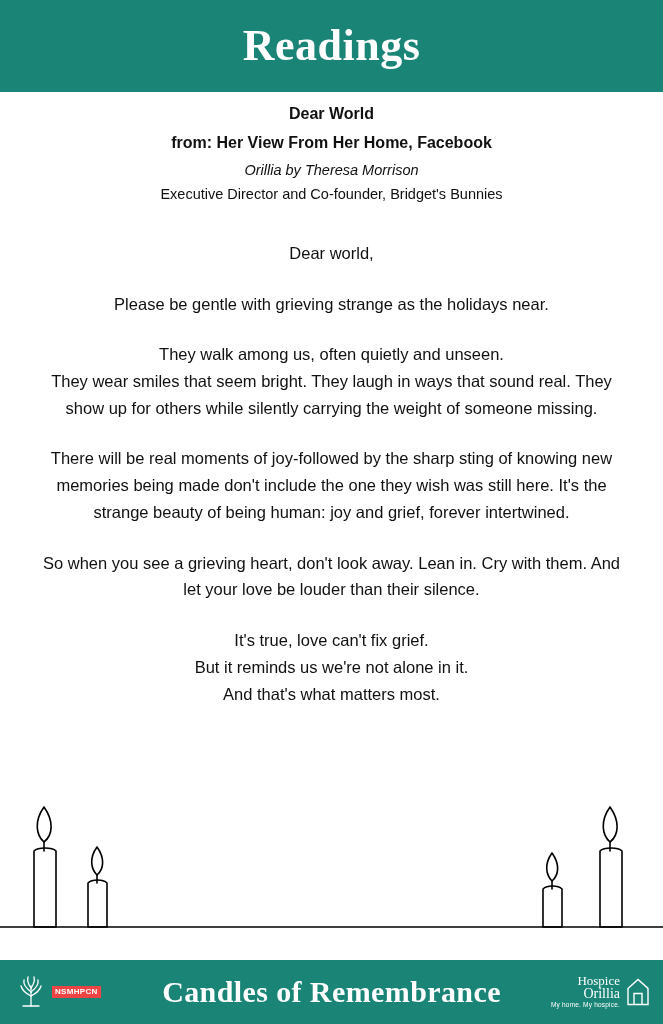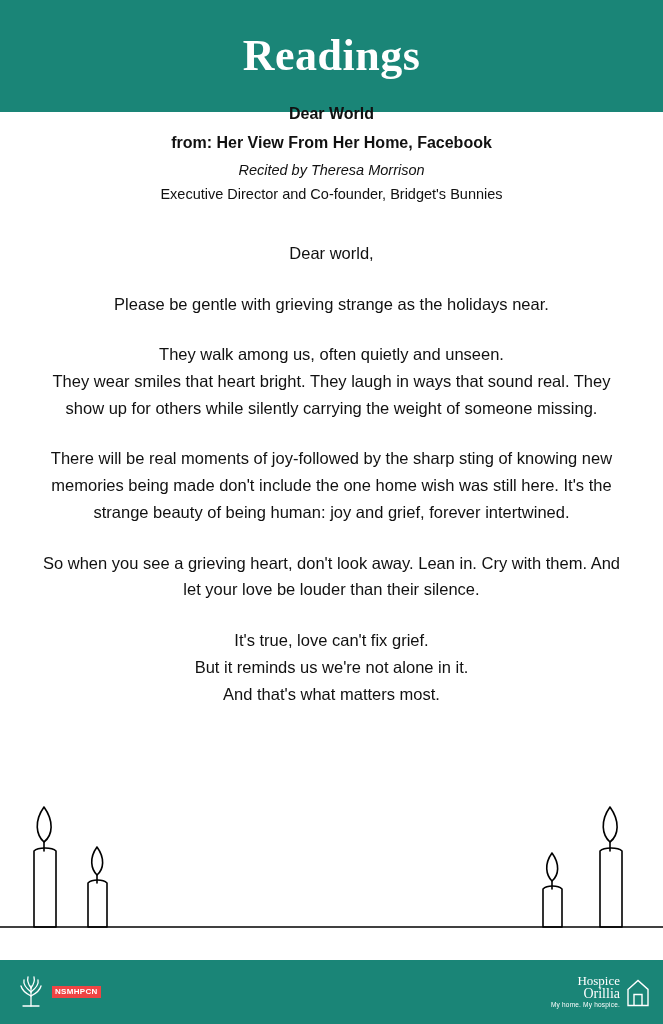--- a/index.html
+++ b/index.html
@@ -21,21 +21,21 @@
     background: #ffffff;
     overflow: hidden;
   }
 
   
   .header {
     position: absolute;
     top: 0;
     left: 0;
     width: 663px;
-    height: 112px;
+    height: 92px;
     background: #1a8577;
     display: flex;
     align-items: center;
     justify-content: center;
   }
   .header-title {
     font-family: "Liberation Serif", serif;
     font-weight: bold;
     font-size: 44px;
     color: #ffffff;
@@ -153,21 +153,21 @@
     padding: 2px 3px;
     letter-spacing: 0.3px;
     line-height: 1;
   }
   .footer-right-logo {
     position: absolute;
     right: 12px;
     top: 50%;
     transform: translateY(-50%);
     display: flex;
-    align-items: flex-end;
+    align-items: flex-start;
     gap: 5px;
   }
   .hospice-wordmark {
     text-align: right;
     line-height: 1.05;
   }
   .hospice-word {
     font-family: "Liberation Serif", serif;
     font-size: 13px;
     color: #ffffff;
@@ -196,30 +196,30 @@
 
   <div class="header">
     <h1 class="header-title">Readings</h1>
   </div>
 
   <div class="content">
 
     <div class="title-block">
       <p class="poem-title">Dear World</p>
       <p class="poem-source">from: Her View From Her Home, Facebook</p>
-      <p class="reciter">Recited by Theresa Morrison</p>
+      <p class="reciter">Orillia by Theresa Morrison</p>
       <p class="reciter-role">Executive Director and Co-founder, Bridget's Bunnies</p>
     </div>
 
     <div class="poem">
       <p class="stanza first">Dear world,</p>
       <p class="stanza gap">Please be gentle with grieving strange as the holidays near.</p>
       <p class="stanza gap">They walk among us, often quietly and unseen.
-They wear smiles that heart bright. They laugh in ways that sound real. They show up for others while silently carrying the weight of someone missing.</p>
-      <p class="stanza gap">There will be real moments of joy-followed by the sharp sting of knowing new memories being made don't include the one home wish was still here. It's the strange beauty of being human: joy and grief, forever intertwined.</p>
+They wear smiles that seem bright. They laugh in ways that sound real. They show up for others while silently carrying the weight of someone missing.</p>
+      <p class="stanza gap">There will be real moments of joy-followed by the sharp sting of knowing new memories being made don't include the one they wish was still here. It's the strange beauty of being human: joy and grief, forever intertwined.</p>
       <p class="stanza gap">So when you see a grieving heart, don't look away. Lean in. Cry with them. And let your love be louder than their silence.</p>
       <p class="stanza gap">It's true, love can't fix grief.
 But it reminds us we're not alone in it.
 And that's what matters most.</p>
     </div>
 
   </div>
 
   <svg class="candles" viewBox="0 0 663 215" aria-hidden="true">
     <g fill="none" stroke="#000000" stroke-width="1.6" stroke-linejoin="round" stroke-linecap="round">
@@ -255,20 +255,21 @@
           <path d="M17 16 C14 12 13 9 14 5"></path>
           <path d="M17 16 C20 12 21 9 20 5"></path>
           <path d="M17 24 C11 21 8 18 7 14"></path>
           <path d="M17 24 C23 21 26 18 27 14"></path>
           <path d="M9 34 L25 34"></path>
         </g>
       </svg>
       <span class="nsm-text">NSMHPCN</span>
     </div>
 
+    <h2 class="footer-title">Candles of Remembrance</h2>
 
     <div class="footer-right-logo">
       <div class="hospice-wordmark">
         <span class="hospice-word">Hospice</span>
         <span class="hospice-city">Orillia</span>
         <span class="hospice-tag">My home. My hospice.</span>
       </div>
       <svg width="26" height="34" viewBox="0 0 26 34" aria-hidden="true">
         <g stroke="#ffffff" stroke-width="1.4" fill="none">
           <path d="M3 14 L13 5 L23 14 L23 30 L3 30 Z"></path>

